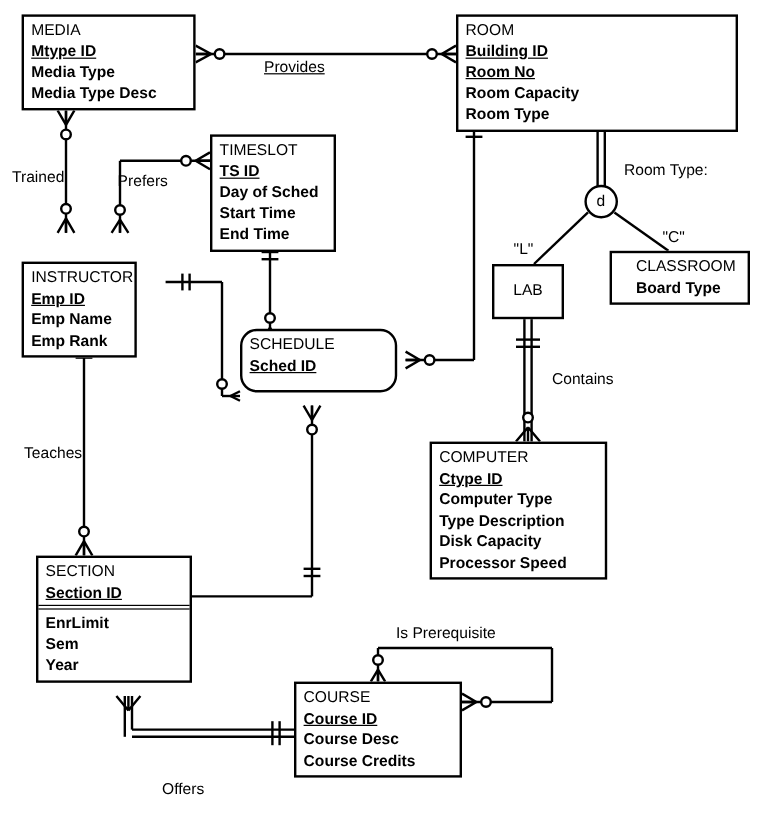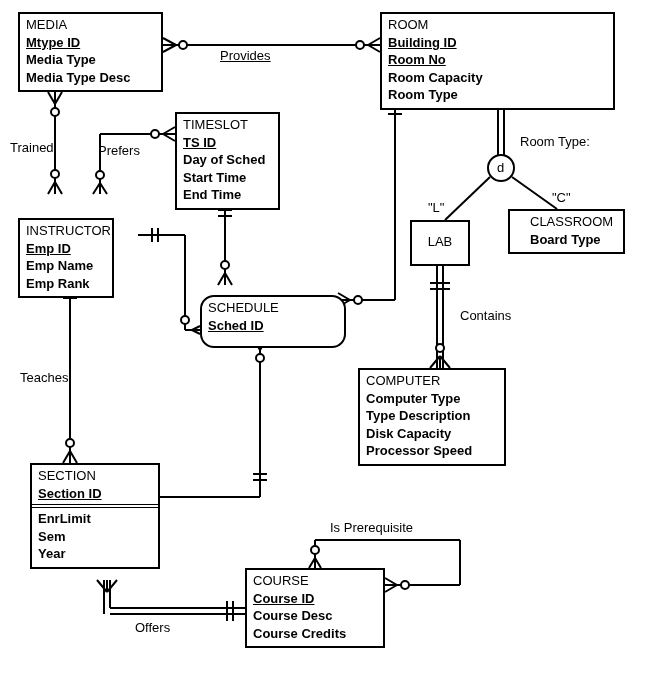--- a/index.html
+++ b/index.html
@@ -145,36 +145,37 @@
   <div>End Time</div>
 </div>
 
 <div class="entity" style="left:18px; top:194px; width:96px;margin-top:24px;">
   <div class="title">INSTRUCTOR</div>
   <div class="pk">Emp ID</div>
   <div>Emp Name</div>
   <div>Emp Rank</div>
 </div>
 
-<div class="entity rounded" style="left:200px; top:295px; width:146px; height:53px;">
+<div class="entity rounded" style="left:200px; top:274px; width:131px; height:53px;">
   <div class="title">SCHEDULE</div>
   <div class="pk">Sched ID</div>
 </div>
 
 <div class="entity" style="left:410px; top:220px; width:60px; height:46px; display:flex; align-items:center; justify-content:center;">
   <div class="title">LAB</div>
 </div>
 
 <div class="entity" style="left:508px; top:209px; width:117px;padding-left:20px;">
   <div class="title">CLASSROOM</div>
   <div>Board Type</div>
 </div>
 
 <div class="entity" style="left:358px; top:368px; width:148px;">
   <div class="title">COMPUTER</div>
+  <div class="pk">Ctype ID</div>
   <div>Computer Type</div>
   <div>Type Description</div>
   <div>Disk Capacity</div>
   <div>Processor Speed</div>
 </div>
 
 <div class="entity" style="left:30px; top:463px; width:130px;">
   <div class="title">SECTION</div>
   <div class="pk">Section ID</div>
   <div class="dbl"></div>
@@ -187,19 +188,19 @@
   <div class="title">COURSE</div>
   <div class="pk">Course ID</div>
   <div>Course Desc</div>
   <div>Course Credits</div>
 </div>
 
 <div class="label" style="left:220px; top:48px;text-decoration:underline;">Provides</div>
 <div class="label" style="left:10px; top:140px;">Trained</div>
 <div class="label" style="left:98px; top:118px;margin-top:25px;">Prefers</div>
 <div class="label" style="left:20px; top:370px;">Teaches</div>
-<div class="label" style="left:135px; top:620px;">Offers</div>
+<div class="label" style="left:135px; top:650px;">Offers</div>
 <div class="label" style="left:460px; top:308px;">Contains</div>
 <div class="label" style="left:330px; top:520px;text-align:center;">Is Prerequisite</div>
 <div class="label" style="left:520px; top:134px;">Room Type:</div>
 <div class="label" style="left:428px; top:200px;">"L"</div>
 <div class="label" style="left:552px; top:190px;">"C"</div>
 <div class="label" style="left:497px; top:160px; font-weight:normal;">d</div>
 
 </body></html>

